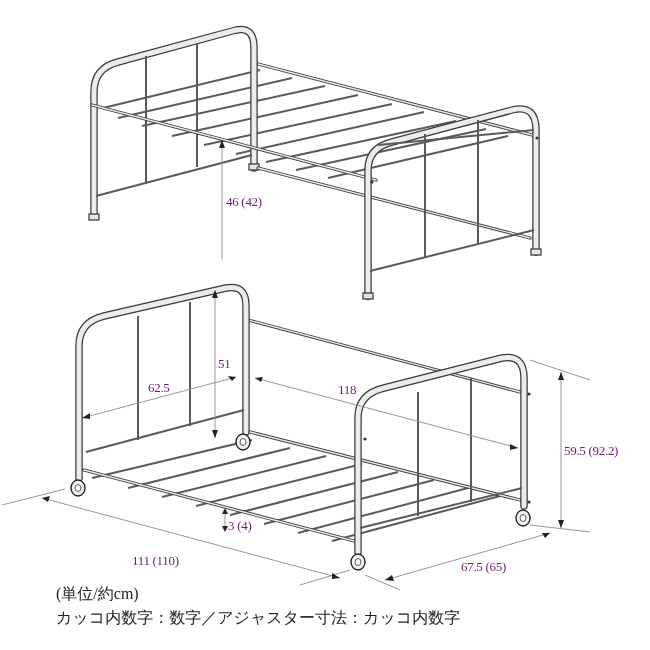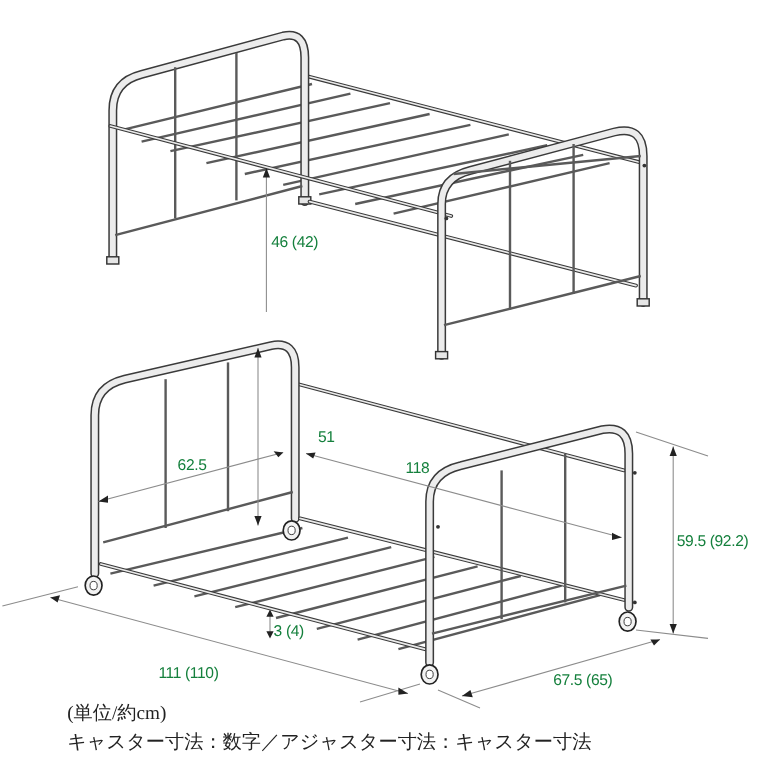--- a/index.html
+++ b/index.html
@@ -8,22 +8,22 @@
     svg.drawing { position: absolute; left: 0; top: 0; width: 650px; height: 650px; }
     .tube { fill: none; stroke: #3a3a3a; stroke-width: 7.5; stroke-linecap: round; stroke-linejoin: round; }
     .tube-in { fill: none; stroke: #ececec; stroke-width: 5; stroke-linecap: round; stroke-linejoin: round; }
     .slat { stroke: #3a3a3a; stroke-width: 3.2; stroke-linecap: round; }
     .slat-in { stroke: #eaeaea; stroke-width: 1.4; stroke-linecap: round; }
     .bar { stroke: #5a5a5a; stroke-width: 2; }
     .dim { stroke: #8c8c8c; stroke-width: 0.9; fill: none; }
     .arrow { fill: #222; }
     .foot { fill: #e6e6e6; stroke: #333; stroke-width: 1.2; }
     .caster { fill: #f2f2f2; stroke: #222; stroke-width: 1.4; }
-    .dimtext { position: absolute; font-family: Liberation Sans, sans-serif;
-               font-size: 13px; color: #15803d; white-space: nowrap; letter-spacing: -0.3px; }
+    .dimtext { position: absolute; font-family: Liberation Serif, serif;
+               font-size: 13px; color: #701a75; white-space: nowrap; letter-spacing: -0.3px; }
     .note { position: absolute; left: 56px; font-family: "DejaVu Sans", "Liberation Sans", sans-serif;
             font-size: 16px; color: #222; white-space: nowrap; }
   </style>
 </head>
 <body>
 
 <svg class="drawing" viewBox="0 0 650 650" xmlns="http://www.w3.org/2000/svg">
 
   <g>
 
@@ -186,22 +186,22 @@
     <g>
       <line class="dim" x1="385" y1="580" x2="550" y2="533"></line>
       <line class="dim" x1="365" y1="575" x2="400" y2="590"></line>
       <polygon class="arrow" points="385,580 392,575 394,581"></polygon>
       <polygon class="arrow" points="550,533 542,533 545,538"></polygon>
     </g>
   </g>
 </svg>
 
 <div class="dimtext" style="left:226px; top:194px;">46 (42)</div>
-<div class="dimtext" style="left:218px; top:356px;margin-left:47px;">51</div>
+<div class="dimtext" style="left:218px; top:356px;">51</div>
 <div class="dimtext" style="left:148px; top:380px;">62.5</div>
 <div class="dimtext" style="left:338px; top:382px;">118</div>
 <div class="dimtext" style="left:564px; top:443px;">59.5 (92.2)</div>
 <div class="dimtext" style="left:228px; top:518px;">3 (4)</div>
 <div class="dimtext" style="left:132px; top:541px;margin-top:12px;">111 (110)</div>
 <div class="dimtext" style="left:461px; top:559px;">67.5 (65)</div>
 
 <div class="note" style="top:584px;font-family:Liberation Serif, serif;">(単位/約cm)</div>
-<div class="note" style="top:608px;">キャスター寸法：数字／アジャスター寸法：キャスター寸法</div>
+<div class="note" style="top:608px;">カッコ内数字：数字／アジャスター寸法：カッコ内数字</div>
 
 </body></html>

